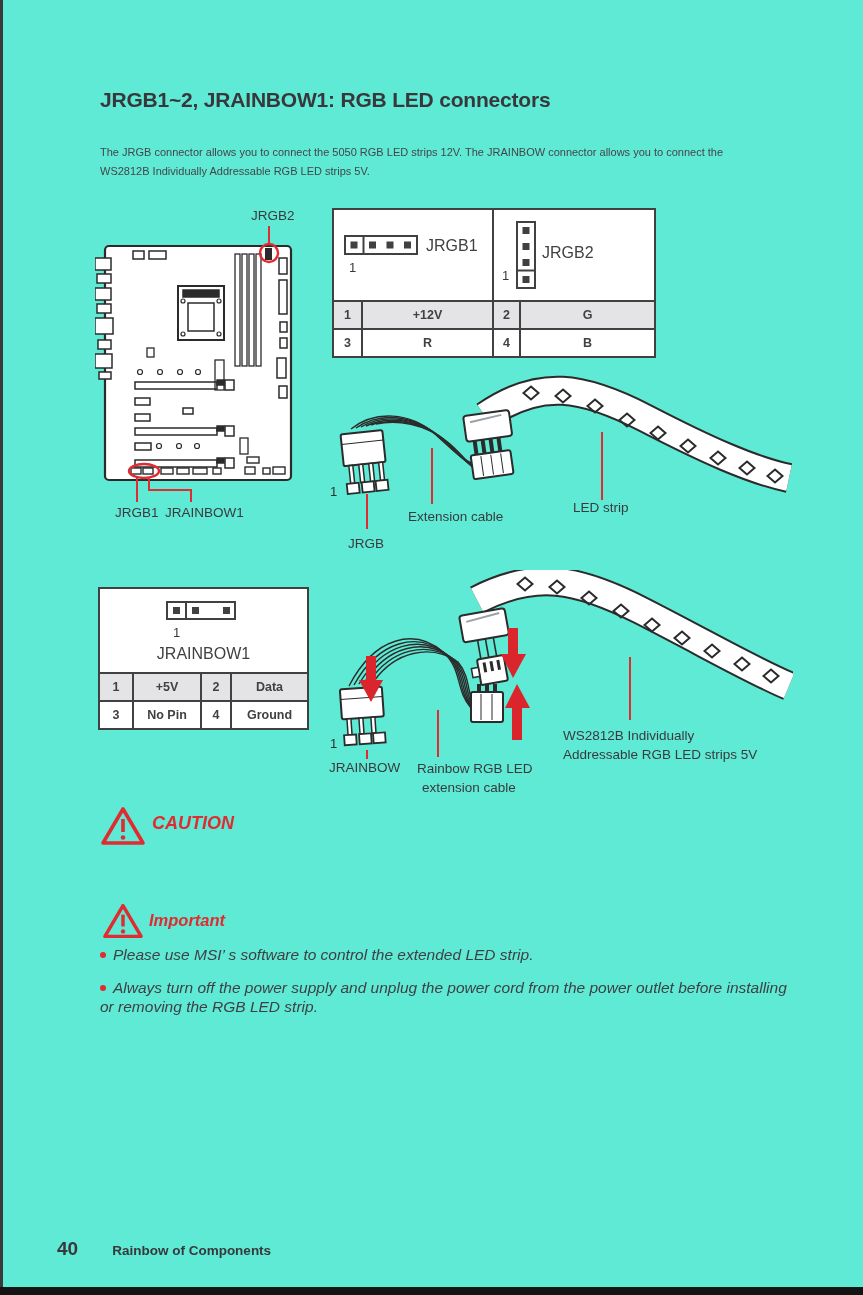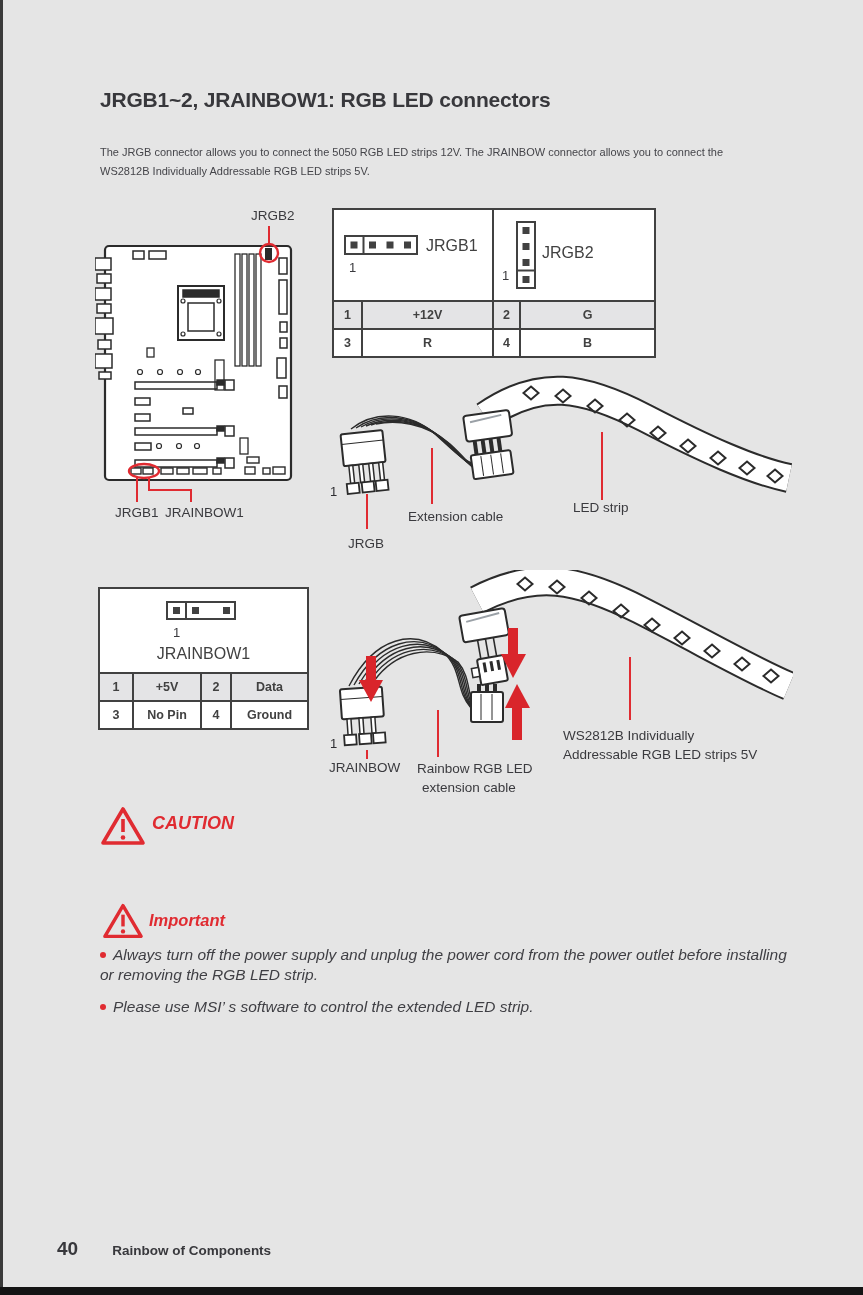--- a/index.html
+++ b/index.html
@@ -7,21 +7,21 @@
     --ink:#2b2b2b;
     --text:#404045;
     --tbl:#414141;
     --gray:#e4e4e6;
   }
   *{margin:0;padding:0;box-sizing:border-box;}
   html,body{background:#888;}
   .page{
     position:relative;
     width:863px;height:1295px;
-    background:#e5e5e5;
+    background:#5eead4;
     overflow:hidden;
     font-family:"Liberation Sans",sans-serif;
     color:var(--text);
   }
   .edge-left{position:absolute;left:0;top:0;width:3px;height:100%;background:#3a3a3a;}
   .edge-bottom{position:absolute;left:0;bottom:0;width:100%;height:8px;background:#141414;}
 
   .page-title{
     position:absolute;left:100px;top:88px;
     font-size:21px;font-weight:bold;color:#38383c;letter-spacing:-0.2px;
@@ -414,21 +414,21 @@
   <div class="warn-heading caution-heading">CAUTION</div>
 
   <svg class="warn-icon" style="left:102px;top:902px" width="42" height="38" viewBox="0 0 46 42">
     <path d="M23,4 L43,38 L3,38 Z" fill="none" stroke="#e02b31" stroke-width="3.8" stroke-linejoin="round"></path>
     <line x1="23" y1="14" x2="23" y2="27" stroke="#e02b31" stroke-width="3.8"></line>
     <circle cx="23" cy="32.5" r="2.4" fill="#e02b31"></circle>
   </svg>
   <div class="warn-heading important-heading">Important</div>
 
   <div class="bullets">
+    <p class="bullet-item"><span class="dot"></span><span>Please use MSI’ s software to control the extended LED strip.</span></p>
     <p class="bullet-item"><span class="dot"></span><span>Always turn off the power supply and unplug the power cord from the power outlet before installing or removing the RGB LED strip.</span></p>
-    <p class="bullet-item"><span class="dot"></span><span>Please use MSI’ s software to control the extended LED strip.</span></p>
   </div>
 
   <div class="footer">
     <span class="page-num">40</span>
     <span class="footer-section">Rainbow of Components</span>
   </div>
 </div>
 
 </body></html>

